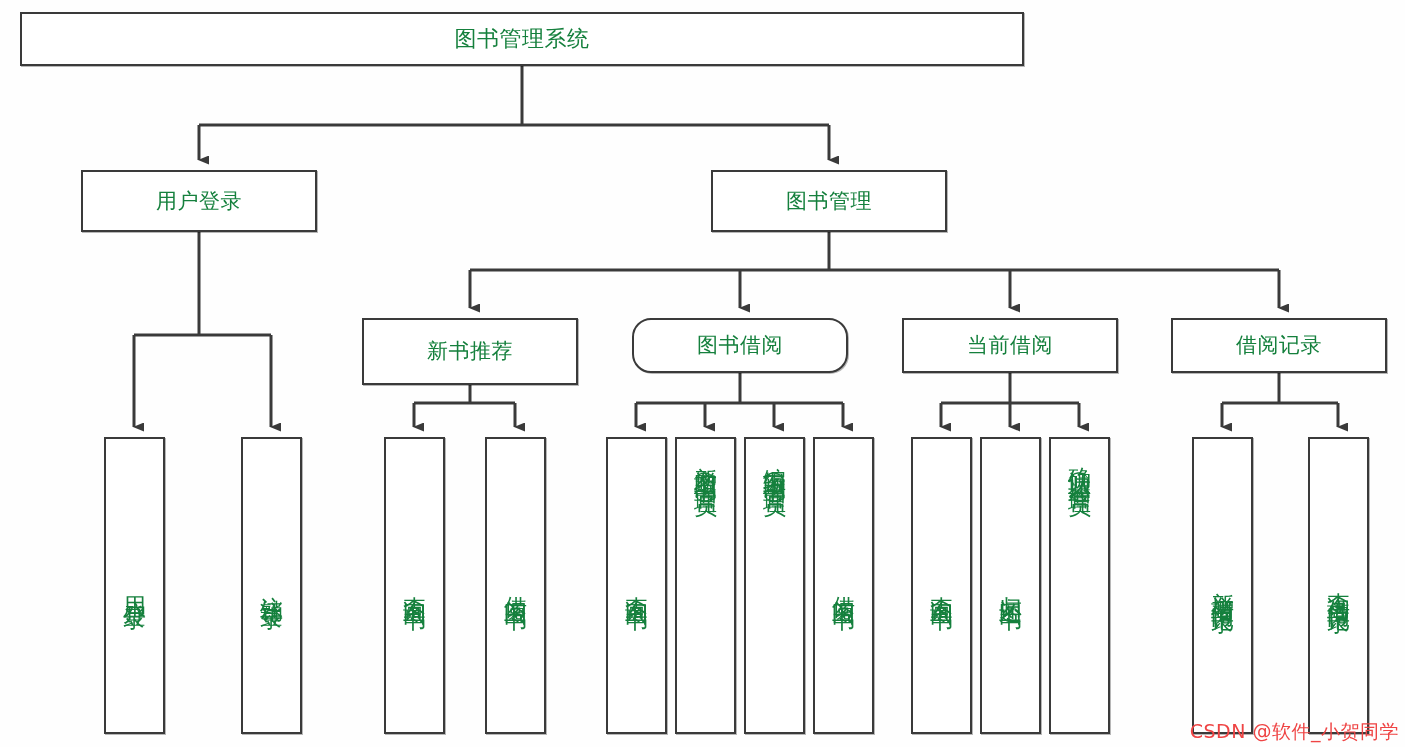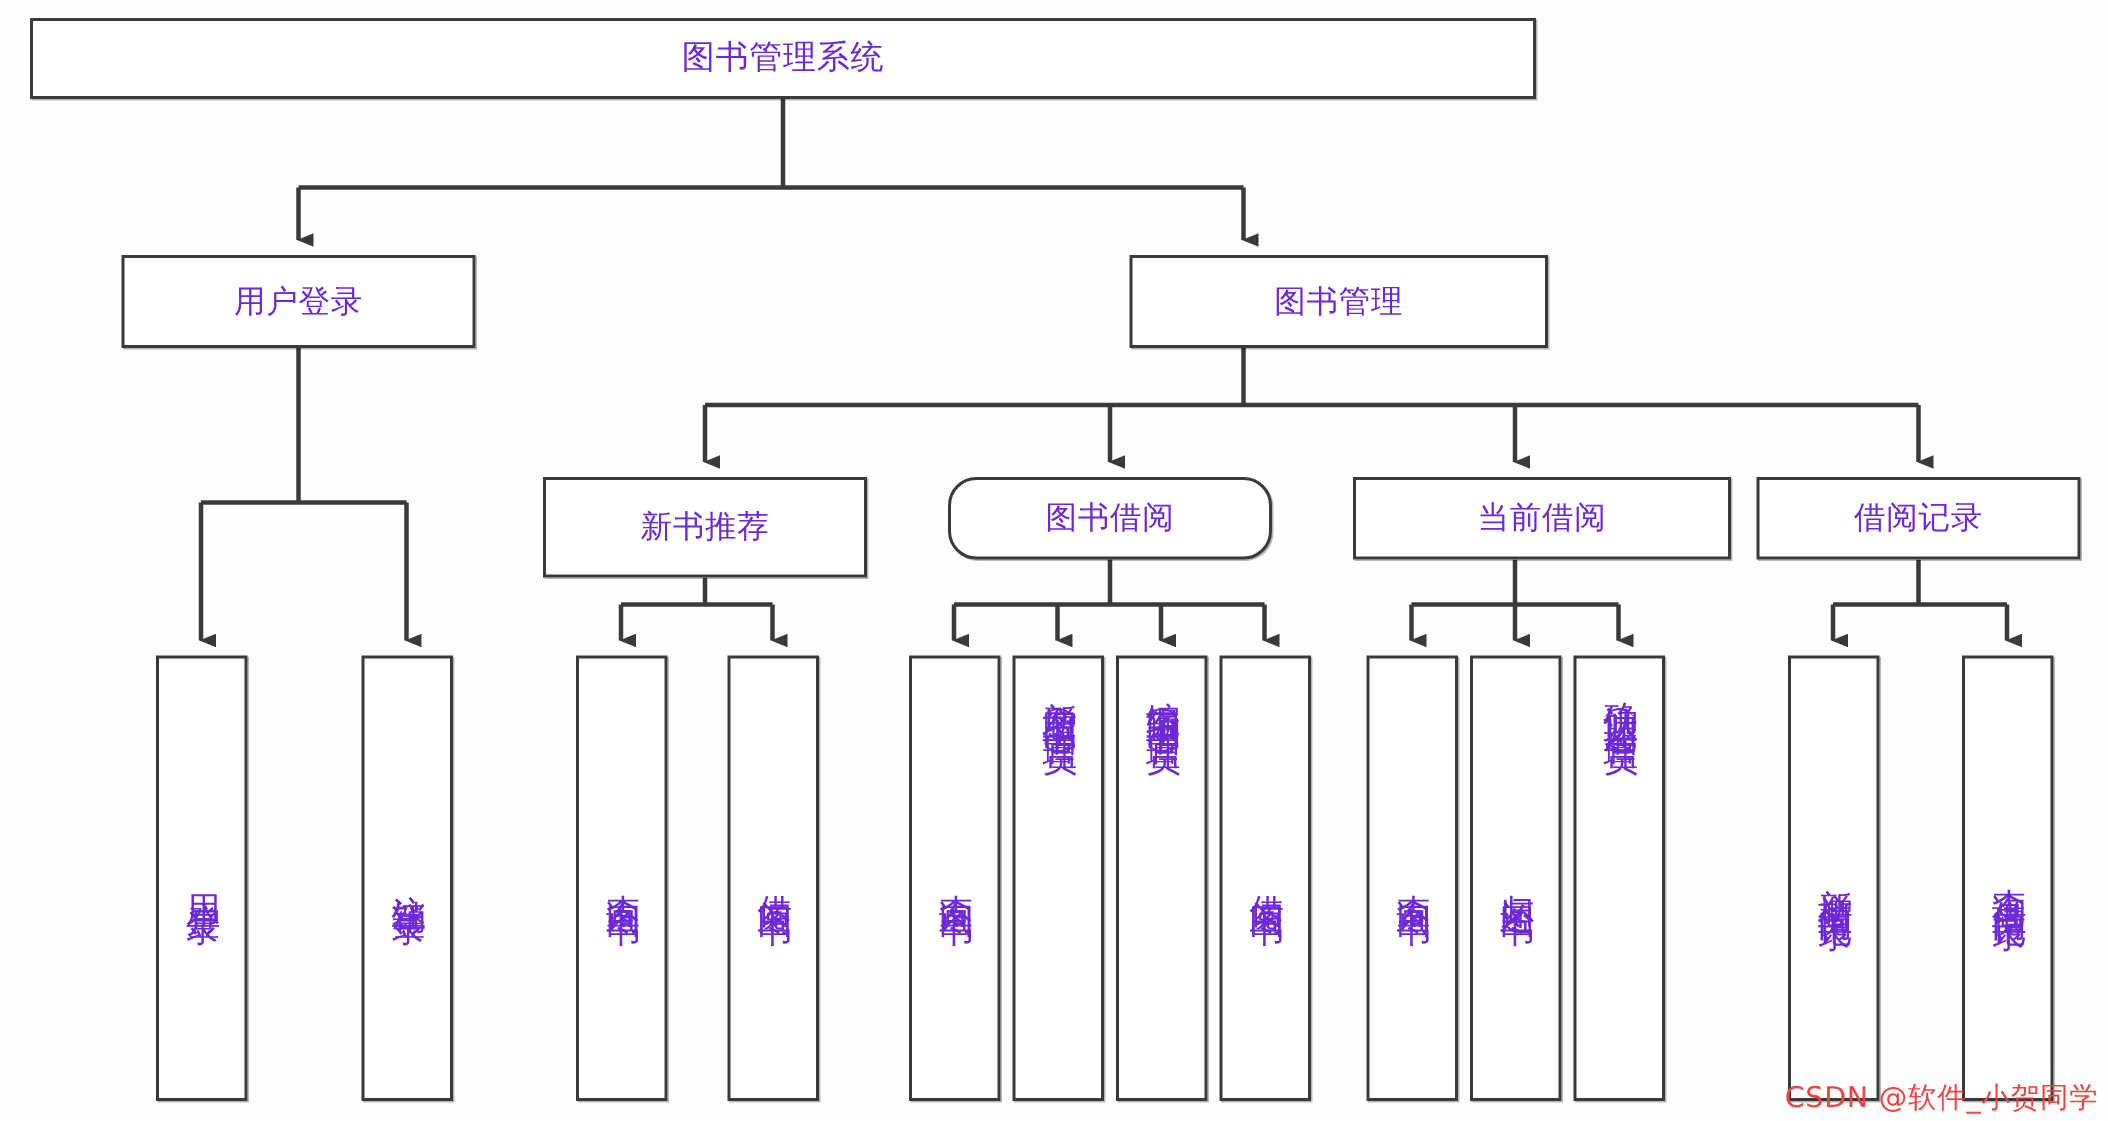--- a/index.html
+++ b/index.html
@@ -31,21 +31,21 @@
     box-sizing: border-box;
     background: #ffffff;
     border: 2px solid #3a3a3a;
     box-shadow: 1px 1px 0 rgba(0,0,0,0.28);
     display: flex;
     align-items: center;
     justify-content: center;
     z-index: 2;
   }
   .node-label {
-    color: #6d28d9;
+    color: #15803d;
     text-align: center;
     line-height: 1.05;
     letter-spacing: 0.5px;
     white-space: nowrap;
   }
   
   .node.horizontal .node-label {
     font-size: 21px;
   }
   .node.root .node-label {
@@ -135,33 +135,33 @@
   </svg>
 
   <div class="node root horizontal" style="left:20px; top:12px; width:1004px; height:54px;">
     <span class="node-label">图书管理系统</span>
   </div>
 
   <div class="node horizontal" style="left:81px; top:170px; width:236px; height:62px;">
     <span class="node-label">用户登录</span>
   </div>
 
-  <div class="node horizontal" style="left:711px; top:170px; width:279px; height:62px;margin-left:42px;">
+  <div class="node horizontal" style="left:711px; top:170px; width:236px; height:62px;">
     <span class="node-label">图书管理</span>
   </div>
 
   <div class="node horizontal" style="left:362px; top:318px; width:216px; height:67px;">
     <span class="node-label">新书推荐</span>
   </div>
 
   <div class="node horizontal" style="left:632px; top:318px; width:216px; height:55px;border-radius:19px;">
     <span class="node-label">图书借阅</span>
   </div>
 
-  <div class="node horizontal" style="left:902px; top:318px; width:252px; height:55px;">
+  <div class="node horizontal" style="left:902px; top:318px; width:216px; height:55px;">
     <span class="node-label">当前借阅</span>
   </div>
 
   <div class="node horizontal" style="left:1171px; top:318px; width:216px; height:55px;justify-content:center;">
     <span class="node-label">借阅记录</span>
   </div>
 
   <div class="node vertical centered" style="left:104px; top:437px; width:61px; height:297px;">
     <span class="node-label">用户登录</span>
   </div>

